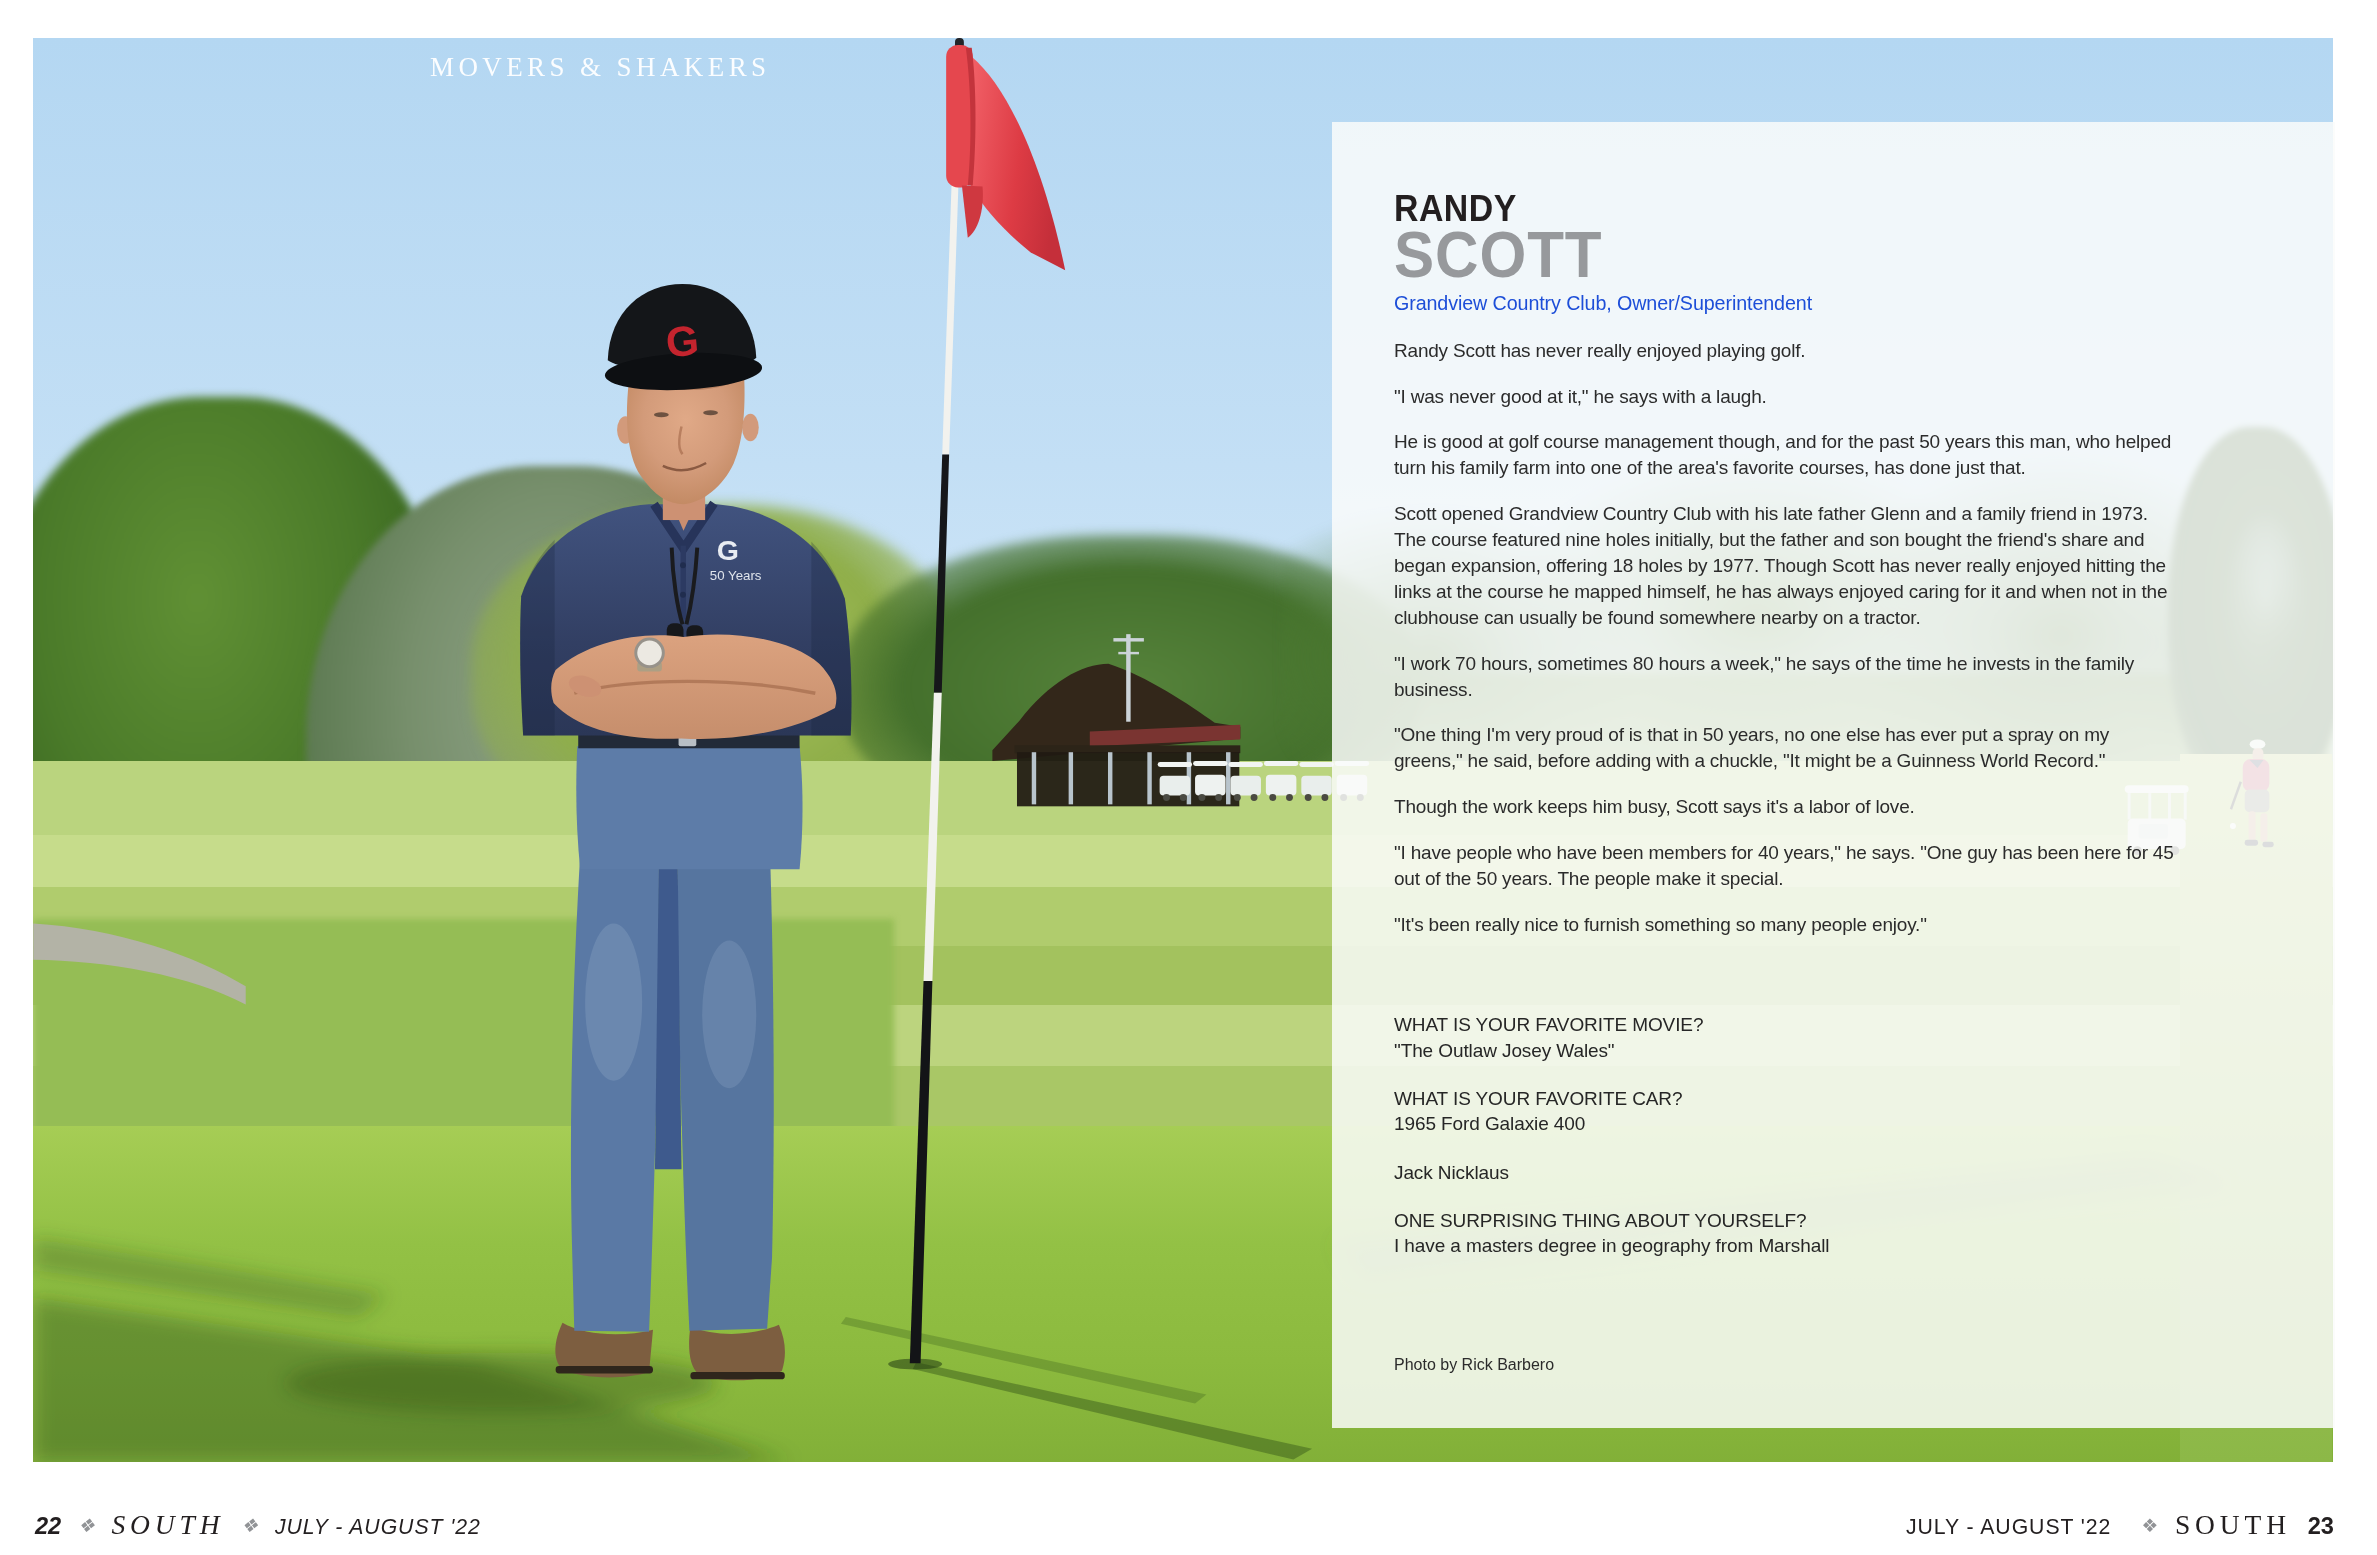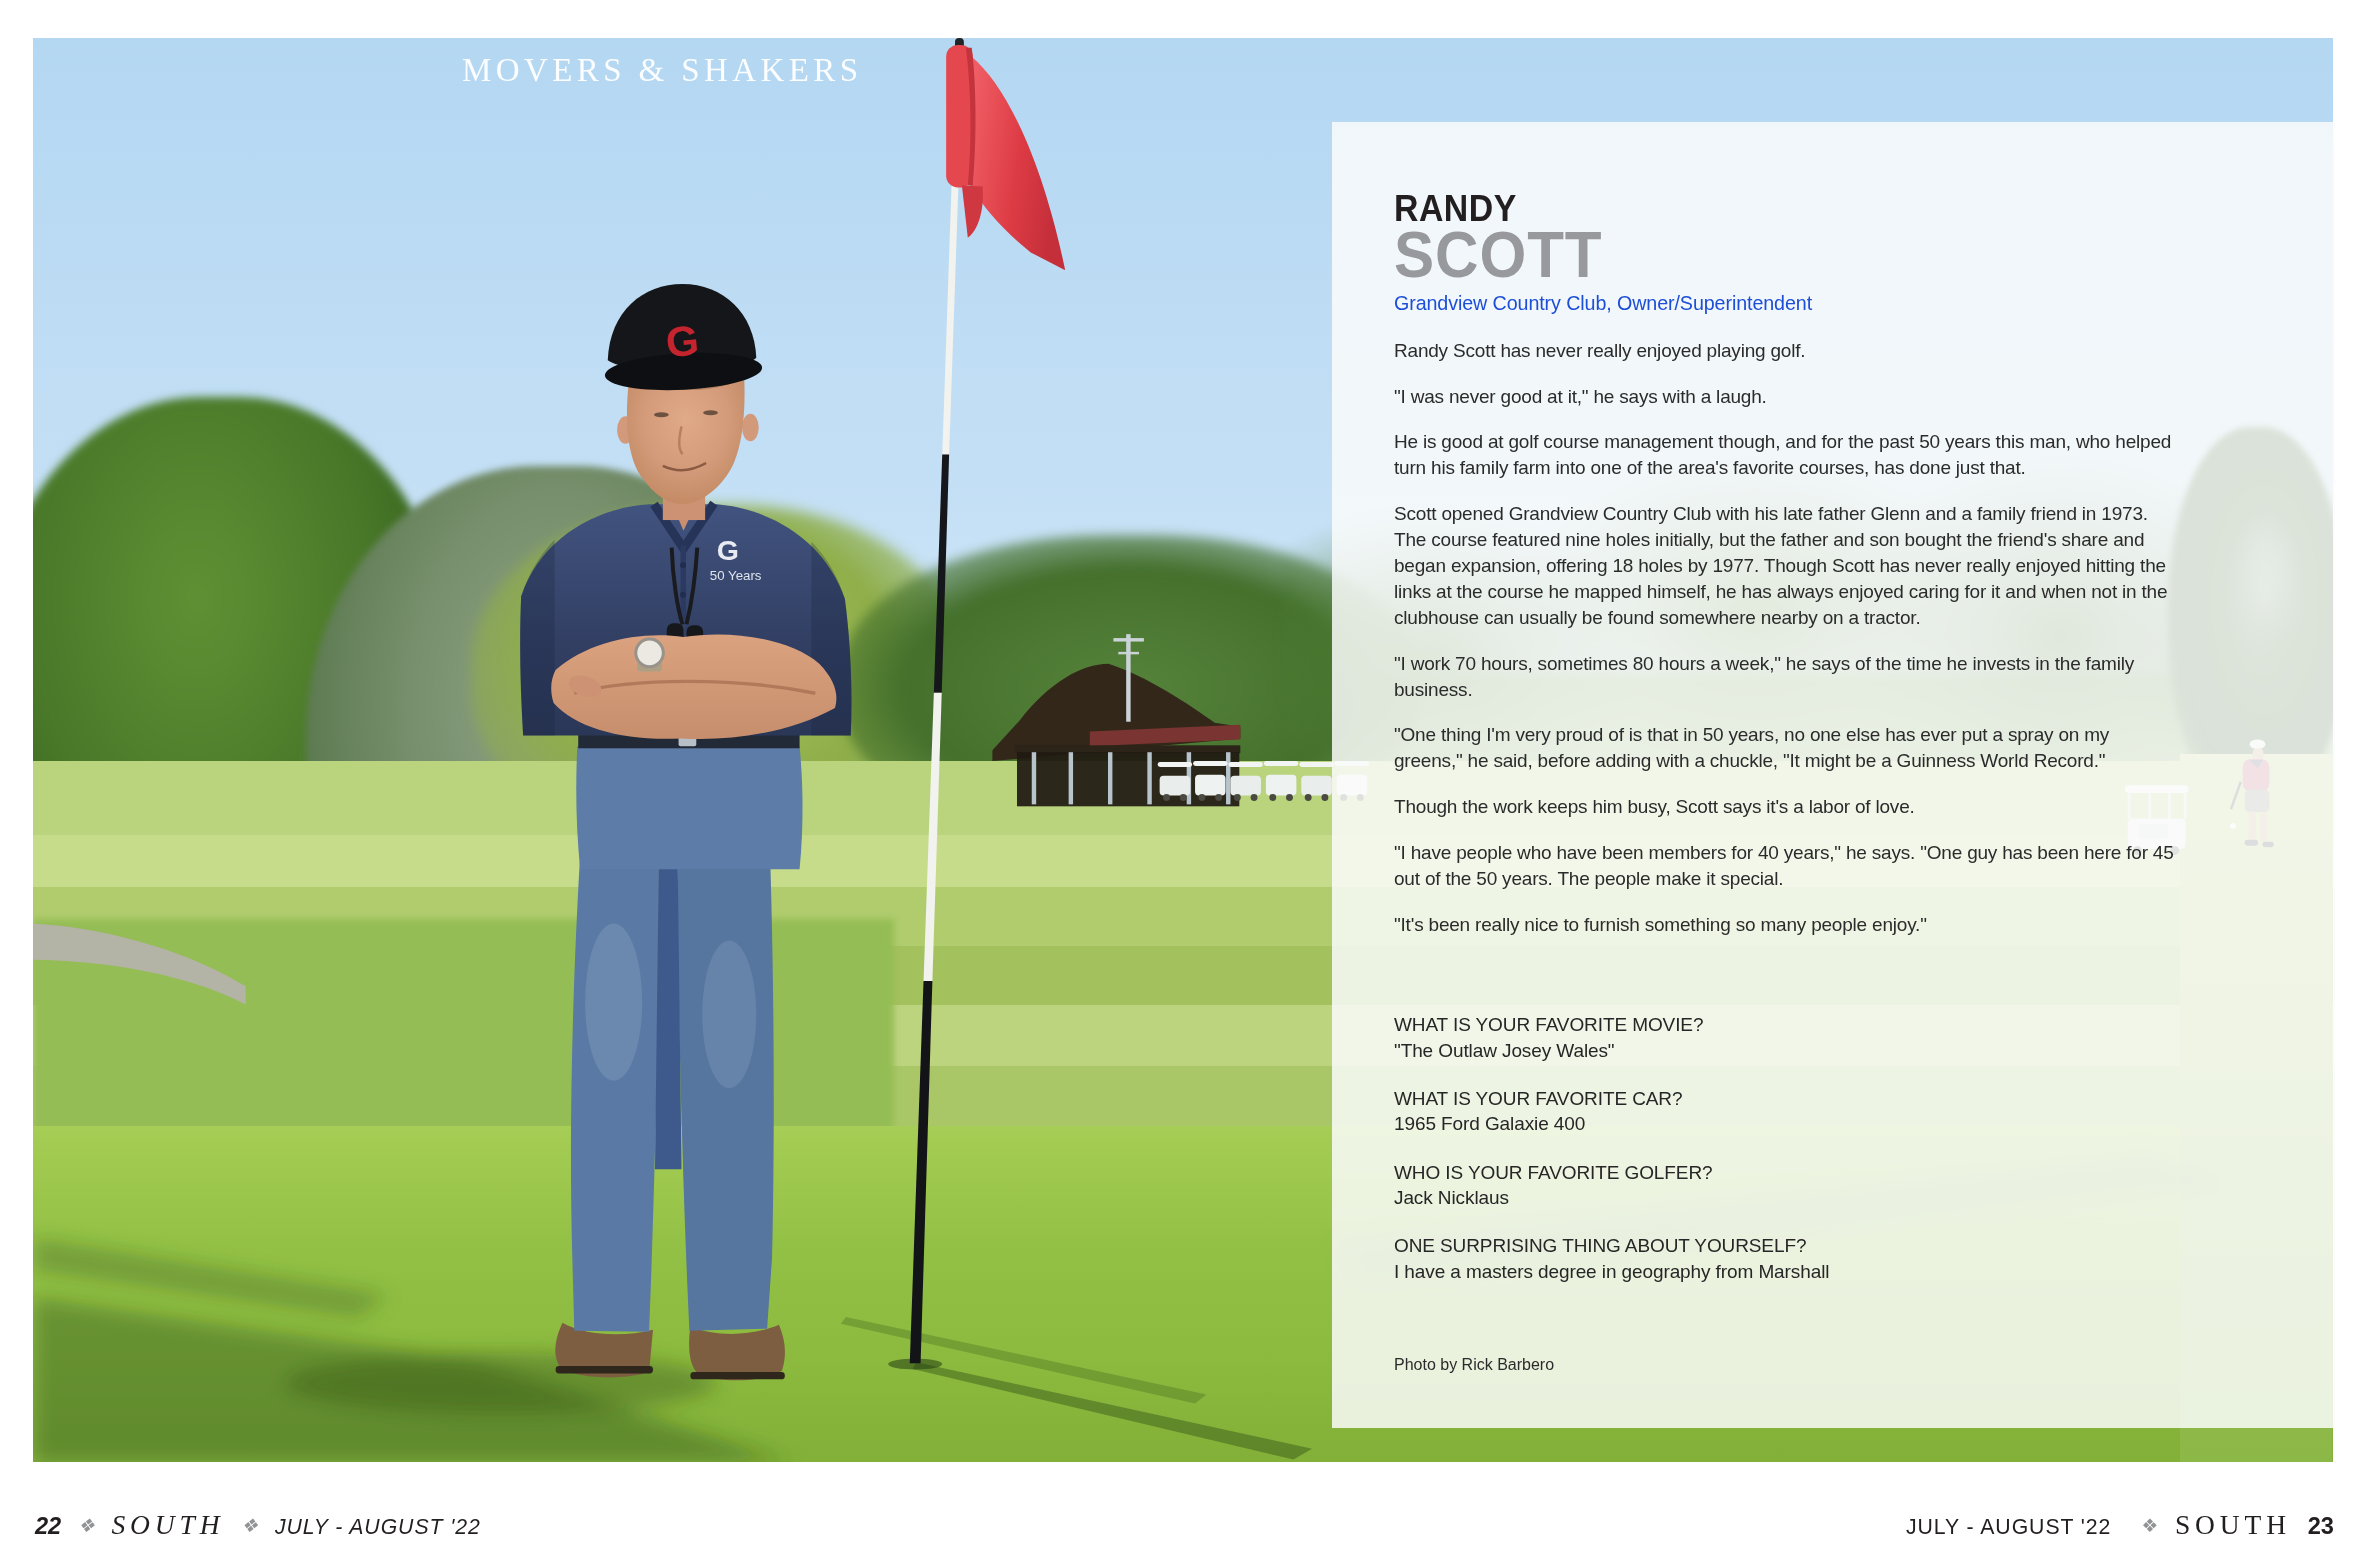--- a/index.html
+++ b/index.html
@@ -22,21 +22,21 @@
   .role{font-size:19.7px;color:#1d4ed8;margin-top:8.9px;letter-spacing:-0.1px;}
   .body-copy{position:absolute;left:62px;top:216px;width:787px;font-size:19px;line-height:26px;
              letter-spacing:-0.2px;color:#2b2b2b;}
   .body-copy p{margin:0 0 19.7px 0;}
   .qa{position:absolute;left:62px;top:890px;width:787px;font-size:19px;line-height:25.6px;
       letter-spacing:-0.1px;color:#262626;}
   .qa .pair{margin-bottom:22.6px;}
   .credit{position:absolute;left:62px;top:1234px;font-size:16px;color:#2b2b2b;}
   
   .mh{position:absolute;left:430px;top:52px;font-family:"Liberation Serif",serif;
-      font-size:33px;letter-spacing:4.4px;color:rgba(255,255,255,0.95);margin-left:32px;}
+      font-size:27px;letter-spacing:4.4px;color:rgba(255,255,255,0.95);}
   .footer{position:absolute;top:1509px;display:flex;align-items:baseline;gap:16.7px;color:#231f20;}
   .footer-l{left:35px;font-style:italic;}
   .footer-r{right:43px;}
   .fnum{font-size:23.6px;font-weight:700;}
   .fmag{font-family:"Liberation Serif",serif;font-size:27.5px;letter-spacing:4.9px;}
   .fdia{font-size:18.7px;color:#919396;position:relative;top:-2px;}
   .fissue{font-size:22.6px;letter-spacing:1px;display:inline-block;transform:scaleX(.94);transform-origin:left;}
   svg text{font-family:"Liberation Sans",sans-serif;}
 </style>
 </head>
@@ -318,21 +318,20 @@
     <div class="qa">
       <div class="pair">
         <div>WHAT IS YOUR FAVORITE MOVIE?</div>
         <div>"The Outlaw Josey Wales"</div>
       </div>
       <div class="pair">
         <div>WHAT IS YOUR FAVORITE CAR?</div>
         <div>1965 Ford Galaxie 400</div>
       </div>
       <div class="pair">
-        <div>WHO IS YOUR FAVORITE GOLFER?</div>
         <div>Jack Nicklaus</div>
       </div>
       <div class="pair">
         <div>ONE SURPRISING THING ABOUT YOURSELF?</div>
         <div>I have a masters degree in geography from Marshall</div>
       </div>
     </div>
 
     <div class="credit">Photo by Rick Barbero</div>
   </div>

